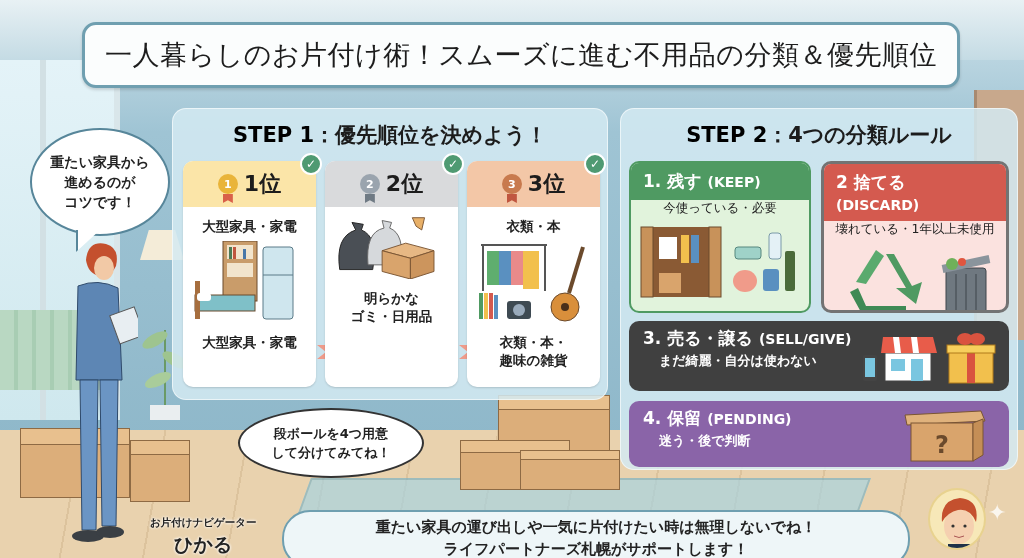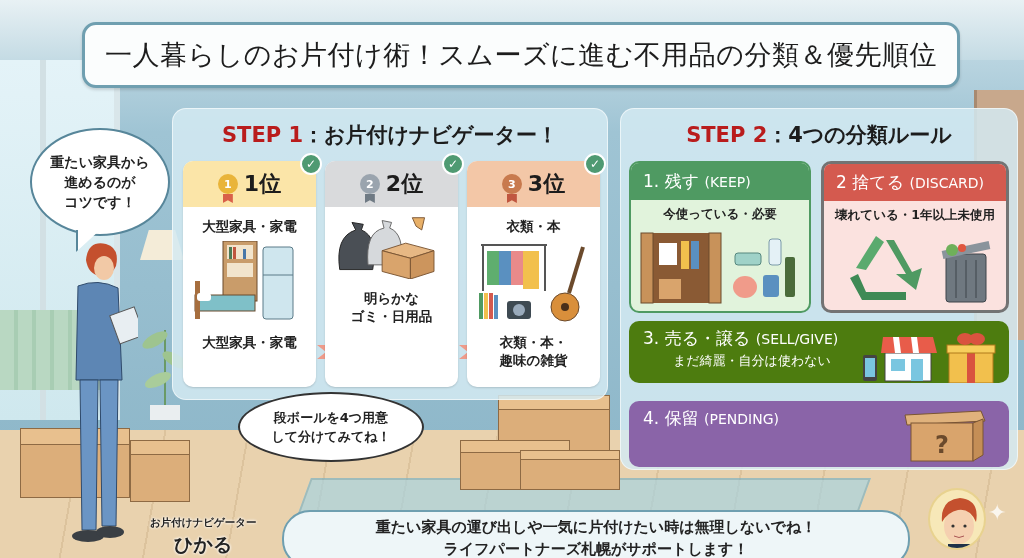--- a/index.html
+++ b/index.html
@@ -18,49 +18,49 @@
 .plant{position:absolute;left:140px;top:270px;width:50px;height:150px}
 .lamp{position:absolute;left:140px;top:230px;width:44px;height:30px;background:#f4ecd8;clip-path:polygon(20% 0,80% 0,100% 100%,0 100%)}
 
 .title-card{position:absolute;left:82px;top:22px;width:878px;height:66px;background:#fbfdfd;border:3px solid #6f9fb0;border-radius:14px;display:flex;align-items:center;justify-content:center;box-shadow:0 2px 3px rgba(0,0,0,.15)}
 .title-card h1{font-size:27px;font-weight:normal;color:#1d1d1d;letter-spacing:0.5px}
 
 .panel{position:absolute;background:rgba(212,234,242,.85);border-radius:14px;border:1px solid rgba(255,255,255,.6)}
 .step1{left:172px;top:108px;width:436px;height:292px}
 .step2{left:620px;top:108px;width:398px;height:362px}
 .step-head{text-align:center;font-size:21px;font-weight:bold;color:#1c1c1c;margin-top:12px}
-.step-head .sn{color:#b91c1c}
+.step-head .sn{color:#000000}
 
 .rank{position:absolute;top:52px;width:133px;height:226px;background:#fff;border-radius:10px;overflow:visible;box-shadow:0 1px 2px rgba(0,0,0,.15)}
 .rank .rh{height:46px;border-radius:10px 10px 0 0;display:flex;align-items:center;justify-content:center;gap:6px;font-size:22px;font-weight:bold;color:#1c1c1c}
 .rank .medal{width:20px;height:20px;border-radius:50%;display:inline-flex;align-items:center;justify-content:center;font-size:11px;font-weight:bold;color:#fff;position:relative}
 .rank .medal:after{content:"";position:absolute;bottom:-9px;left:5px;width:10px;height:9px;clip-path:polygon(0 0,100% 0,100% 100%,50% 70%,0 100%)}
 .rank .check{position:absolute;top:-8px;right:-6px;width:22px;height:22px;border-radius:50%;background:#4f9a72;border:2px solid #fff;color:#fff;font-size:12px;display:flex;align-items:center;justify-content:center}
 .rank .top{text-align:center;font-size:13.5px;font-weight:bold;color:#222;margin-top:10px;line-height:1.35}
 .rank .art{height:82px;margin:6px 10px;position:relative}
 .rank .bot{text-align:center;font-size:13.5px;font-weight:bold;color:#222;line-height:1.35}
 .arrow{position:absolute;width:18px;height:14px;background:#ee9b8a;clip-path:polygon(0 0,50% 0,100% 50%,50% 100%,0 100%,50% 50%)}
 
 .cat{position:absolute;border-radius:10px;overflow:hidden}
-.cat .ch{color:#fff;font-weight:normal;font-size:17px;padding:7px 12px}
+.cat .ch{color:#fff;font-weight:bold;font-size:17px;padding:7px 12px}
 .cat .ch small{font-size:14px}
 .keep{left:8px;top:52px;width:182px;height:152px;background:#e1f3dc;border:2px solid #4f9a62}
 .keep .ch{background:#4f9a62}
 .discard{left:200px;top:52px;width:188px;height:152px;background:#fbe2df;border:3px solid #737373}
 .discard .ch{background:#d45a4f}
-.cat .sub{text-align:center;font-size:12.5px;font-weight:bold;color:#222;margin-top:6px}
-.sell{left:8px;top:212px;width:380px;height:62px;background:#4d7c0f}
+.cat .sub{text-align:center;font-size:12.5px;font-weight:normal;color:#222;}
+.sell{left:8px;top:212px;width:380px;height:70px;background:#404040}
 .pend{left:8px;top:292px;width:380px;height:66px;background:#8a64a8}
 .wide .ch{font-size:17px;padding:6px 14px 2px}
-.wide .sub2{color:#fff;font-size:13px;font-weight:normal;padding-left:44px}
+.wide .sub2{color:#fff;font-size:13px;font-weight:bold;padding-left:30px}
 
 .bubble{position:absolute;background:#fff;border:2px solid #57869a;border-radius:50%;display:flex;align-items:center;justify-content:center;text-align:center;font-weight:bold;color:#222}
 .b1{left:30px;top:128px;width:140px;height:108px;font-size:14px;line-height:1.45}
 .b1:after{content:"";position:absolute;left:44px;bottom:-18px;width:22px;height:22px;background:#fff;border-left:2px solid #57869a;clip-path:polygon(0 0,100% 0,0 100%)}
-.b2{left:238px;top:392px;width:186px;height:70px;font-size:13px;line-height:1.5;border-color:#333}
+.b2{left:238px;top:408px;width:186px;height:70px;font-size:13px;line-height:1.5;border-color:#333}
 .b3{left:282px;top:510px;width:628px;height:58px;border-radius:28px;font-size:15px;line-height:1.45;border-color:#6f9fb0;background:#eef6f8}
 
 .navi{position:absolute;left:150px;top:516px;text-align:center;font-weight:bold;color:#222;text-shadow:0 0 3px #fff,0 0 3px #fff}
 .navi .r{font-size:10.5px}
 .navi .n{font-size:19px;margin-top:2px}
 
 .person{position:absolute;left:58px;top:240px;width:80px;height:310px}
 .avatar{position:absolute;left:928px;top:488px;width:58px;height:62px;border-radius:50%;background:#f7e8b8;border:2px solid #e8d28f;overflow:hidden}
 </style>
 </head>
@@ -89,21 +89,21 @@
   <div class="box" style="left:498px;top:395px;width:112px;height:60px" data-name="cardboard-box"></div>
   <div class="box" style="left:460px;top:440px;width:110px;height:50px" data-name="cardboard-box"></div>
   <div class="box" style="left:520px;top:450px;width:100px;height:40px" data-name="cardboard-box"></div>
 </div>
 
 <div class="title-card" data-name="title-banner">
   <h1 data-name="page-title">一人暮らしのお片付け術！スムーズに進む不用品の分類＆優先順位</h1>
 </div>
 
 <div class="panel step1" data-name="step1-panel">
-  <div class="step-head" data-name="step1-heading"><span class="sn" data-name="step1-label">STEP 1</span><span data-name="step1-title">：お片付けナビゲーター！</span></div>
+  <div class="step-head" data-name="step1-heading"><span class="sn" data-name="step1-label">STEP 1</span><span data-name="step1-title">：優先順位を決めよう！</span></div>
 
   <div class="rank" style="left:10px" data-name="rank-card-1">
     <div class="rh" style="background:#fbe5a8" data-name="rank-header">
       <span class="medal" style="background:#e9b43a" data-name="gold-medal-icon">
           <span>1</span>
         </span>
       <style>.rank:nth-of-type(2) .medal:after{background:#d9604a}</style>
       <span data-name="rank-label">1位</span>
     </div>
     <div class="check" data-name="check-icon">✓</div>
@@ -232,20 +232,21 @@
       <rect x="88" y="22" width="44" height="34" fill="#f2c04d" stroke="#b07a1a"></rect>
         <rect x="106" y="22" width="8" height="34" fill="#d9533f"></rect>
         <rect x="86" y="18" width="48" height="8" fill="#f7cf5c" stroke="#b07a1a"></rect>
         <ellipse cx="104" cy="12" rx="8" ry="6" fill="#d9533f"></ellipse>
         <ellipse cx="116" cy="12" rx="8" ry="6" fill="#d9533f"></ellipse>
     </svg>
   </div>
 
   <div class="cat pend wide" data-name="category-pending">
     <div class="ch" data-name="category-header"><span>4.</span> <span>保留</span> <small>(PENDING)</small></div>
+    <div class="sub2" data-name="category-desc">迷う・後で判断</div>
     <svg viewBox="0 0 84 56" width="84" height="56" style="position:absolute;right:22px;top:6px" data-name="question-box-icon">
       <path d="M2 8 L78 4 L82 14 L4 18 Z" fill="#e0b27c" stroke="#7a5533"></path>
         <rect x="8" y="16" width="62" height="38" fill="#d9a46c" stroke="#7a5533"></rect>
         <path d="M70 16 L80 12 L80 48 L70 54 Z" fill="#c48e56" stroke="#7a5533"></path>
       <text x="32" y="46" font-size="24" font-family="DejaVu Sans, sans-serif" fill="#6b4a2c" font-weight="bold">?</text>
     </svg>
   </div>
 </div>
 
 <svg class="person" viewBox="0 0 80 310" data-name="navigator-character">

